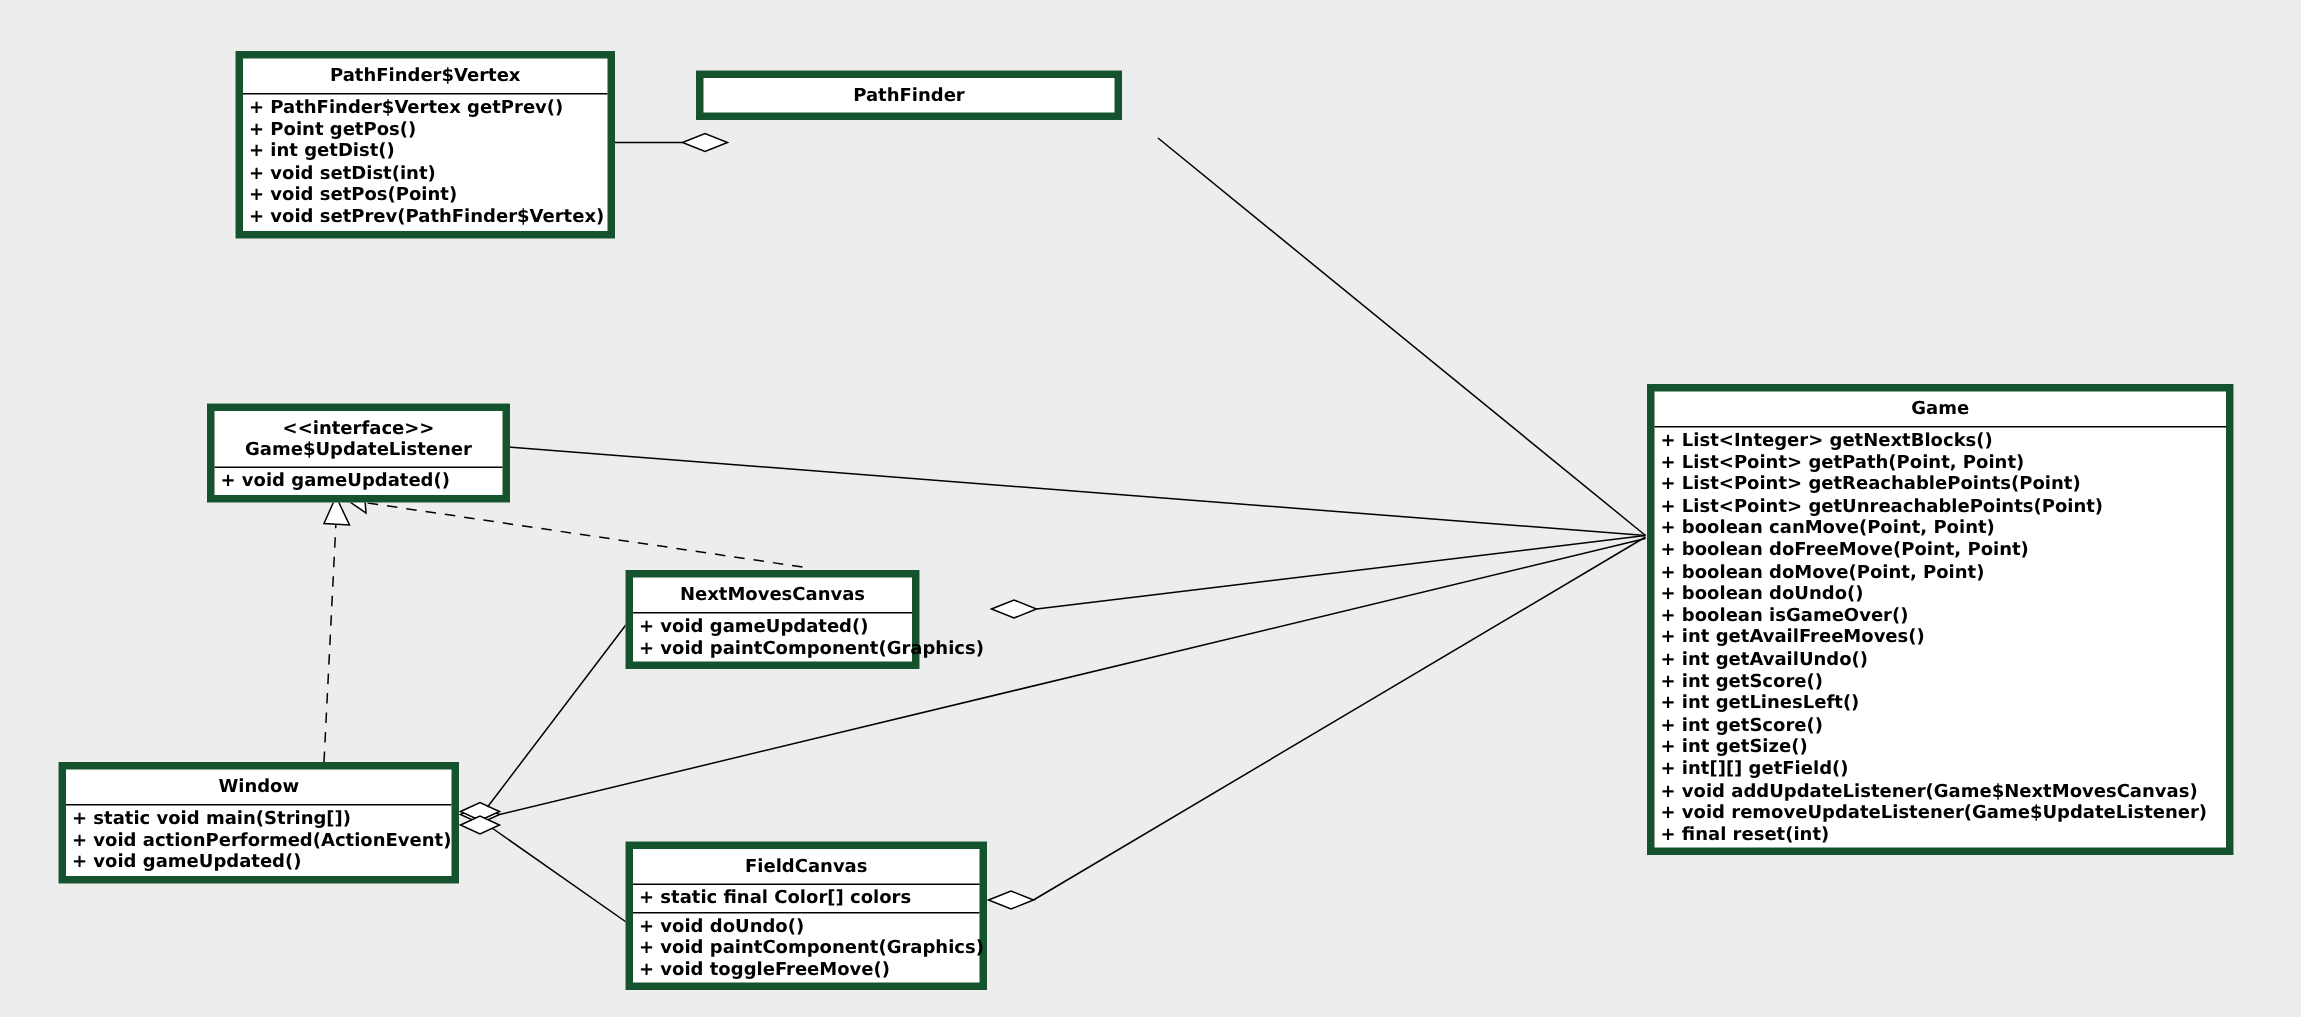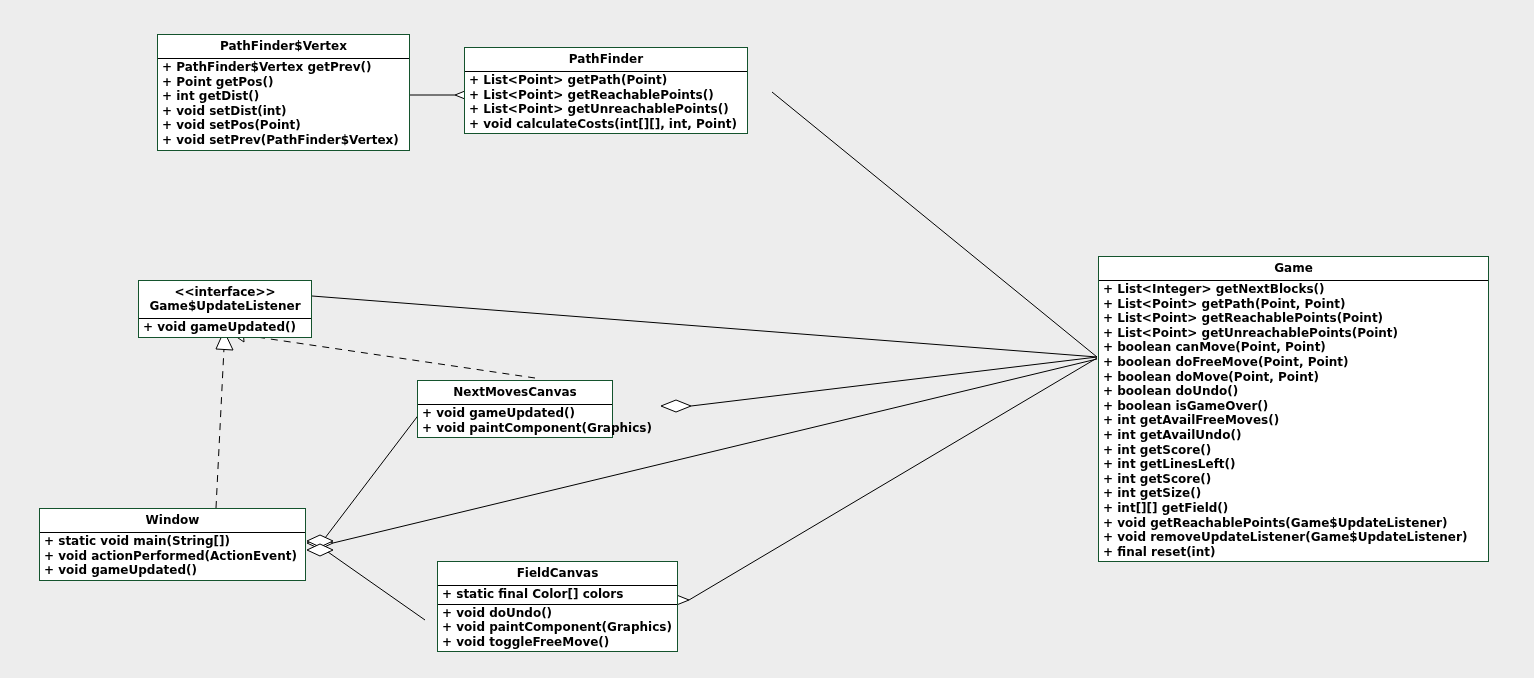--- a/index.html
+++ b/index.html
@@ -17,21 +17,21 @@
   #diagram-svg {
     position: absolute;
     left: 0;
     top: 0;
     width: 1534px;
     height: 678px;
   }
   .uml-class {
     position: absolute;
     background: #ffffff;
-    border: 1px solid #14532d;
+    border: 5px solid #14532d;
     box-sizing: border-box;
     z-index: 2;
   }
   .uml-title {
     text-align: center;
     font-size: 12px;
     font-weight: bold;
     color: #000;
     padding: 4px 6px 5px 6px;
     line-height: 14px;
@@ -119,29 +119,23 @@
     <div class="uml-member">+ void setDist(int)</div>
     <div class="uml-member">+ void setPos(Point)</div>
     <div class="uml-member">+ void setPrev(PathFinder$Vertex)</div>
   </div>
 </div>
 
 <div class="uml-class" style="left:464px; top:47px; width:284px;">
   <div class="uml-title">
     <span>PathFinder</span>
   </div>
-  <div class="uml-compartment">
-    <div class="uml-member">+ List&lt;Point&gt; getPath(Point)</div>
-    <div class="uml-member">+ List&lt;Point&gt; getReachablePoints()</div>
-    <div class="uml-member">+ List&lt;Point&gt; getUnreachablePoints()</div>
-    <div class="uml-member">+ void calculateCosts(int[][], int, Point)</div>
-  </div>
-</div>
-
-<div class="uml-class" style="left:138px; top:280px; width:174px;">
+</div>
+
+<div class="uml-class" style="left:138px; top:269px; width:202px;">
   <div class="uml-title">
     <span class="stereotype">&lt;&lt;interface&gt;&gt;</span>
     <span>Game$UpdateListener</span>
   </div>
   <div class="uml-compartment">
     <div class="uml-member">+ void gameUpdated()</div>
   </div>
 </div>
 
 <div class="uml-class" style="left:417px; top:380px; width:196px;">
@@ -158,21 +152,21 @@
   <div class="uml-title">
     <span>Window</span>
   </div>
   <div class="uml-compartment">
     <div class="uml-member">+ static void main(String[])</div>
     <div class="uml-member">+ void actionPerformed(ActionEvent)</div>
     <div class="uml-member">+ void gameUpdated()</div>
   </div>
 </div>
 
-<div class="uml-class" style="left:417px; top:561px; width:241px;margin-left:20px;">
+<div class="uml-class" style="left:417px; top:561px; width:241px;">
   <div class="uml-title">
     <span>FieldCanvas</span>
   </div>
   <div class="uml-compartment">
     <div class="uml-member">+ static final Color[] colors</div>
   </div>
   <div class="uml-compartment">
     <div class="uml-member">+ void doUndo()</div>
     <div class="uml-member">+ void paintComponent(Graphics)</div>
     <div class="uml-member">+ void toggleFreeMove()</div>
@@ -193,17 +187,17 @@
     <div class="uml-member">+ boolean doMove(Point, Point)</div>
     <div class="uml-member">+ boolean doUndo()</div>
     <div class="uml-member">+ boolean isGameOver()</div>
     <div class="uml-member">+ int getAvailFreeMoves()</div>
     <div class="uml-member">+ int getAvailUndo()</div>
     <div class="uml-member">+ int getScore()</div>
     <div class="uml-member">+ int getLinesLeft()</div>
     <div class="uml-member">+ int getScore()</div>
     <div class="uml-member">+ int getSize()</div>
     <div class="uml-member">+ int[][] getField()</div>
-    <div class="uml-member">+ void getReachablePoints(Game$UpdateListener)</div>
+    <div class="uml-member">+ void addUpdateListener(Game$NextMovesCanvas)</div>
     <div class="uml-member">+ void removeUpdateListener(Game$UpdateListener)</div>
     <div class="uml-member">+ final reset(int)</div>
   </div>
 </div>
 
 </body></html>

